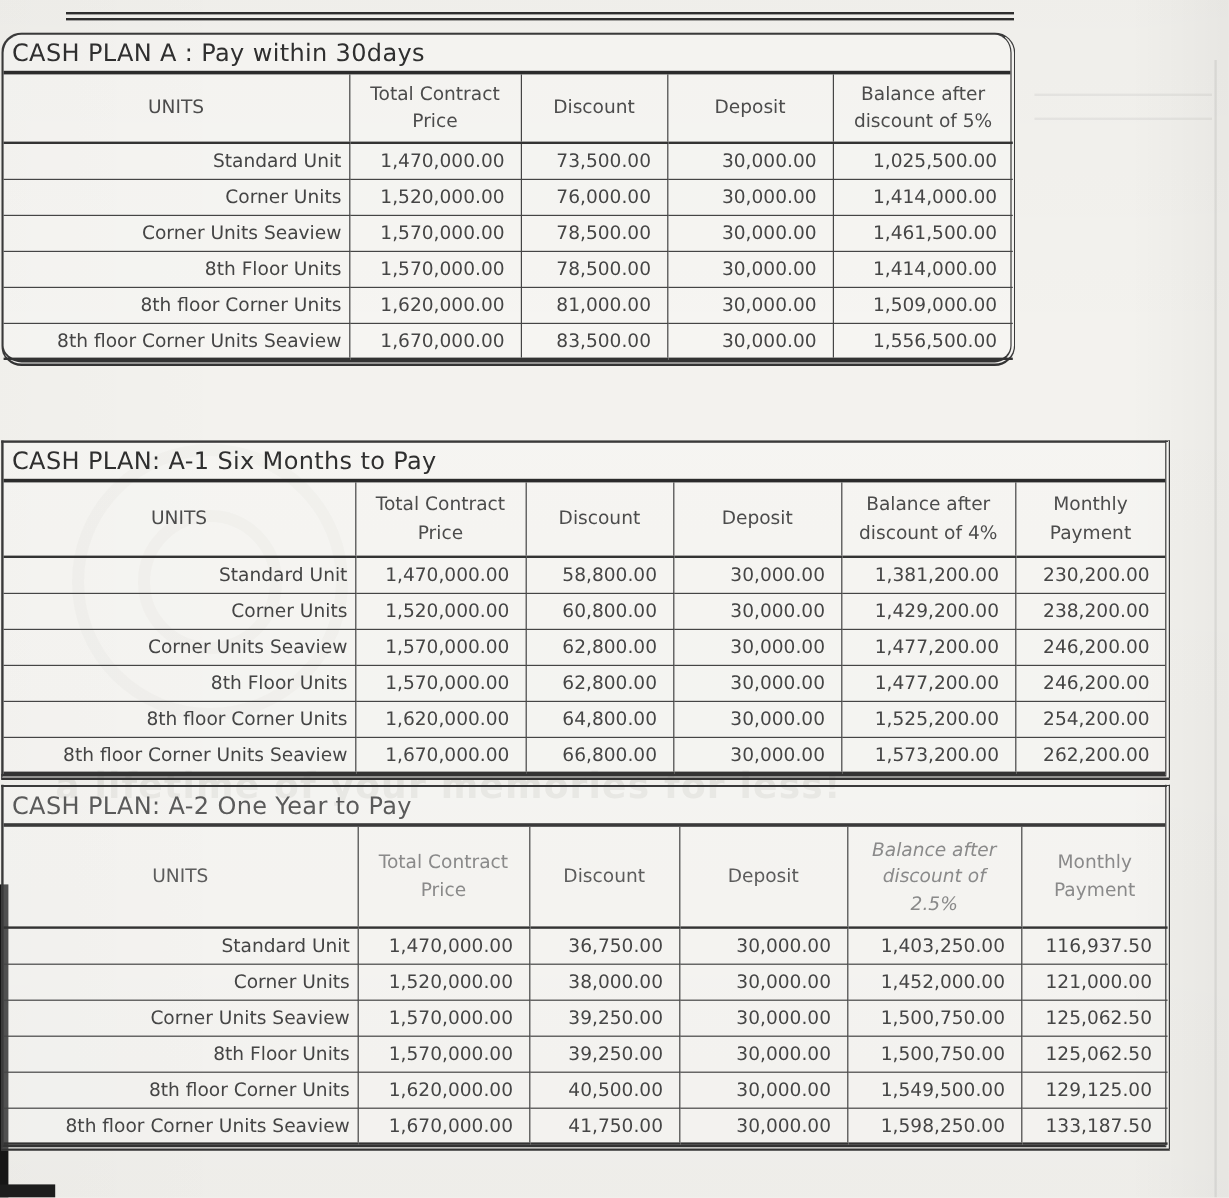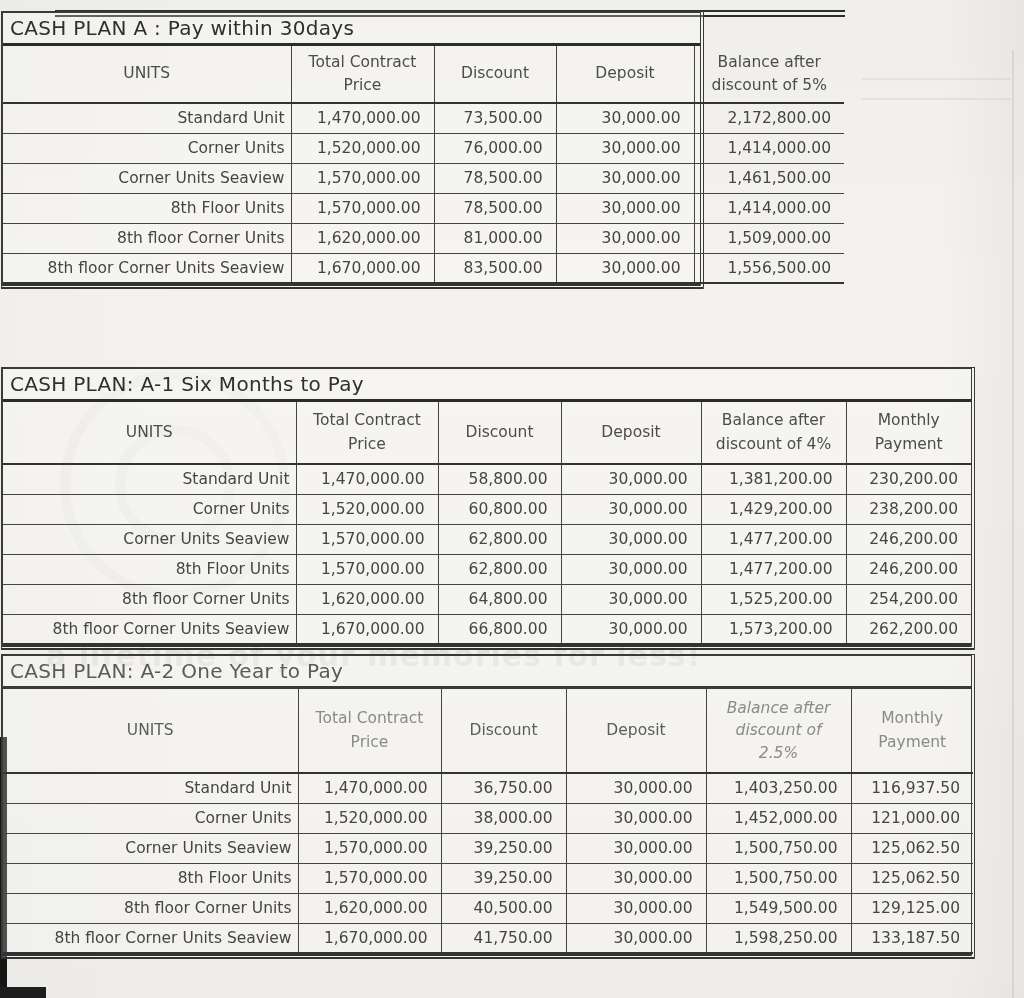--- a/index.html
+++ b/index.html
@@ -59,21 +59,21 @@
     text-align:center; vertical-align:middle; line-height:1.5; padding:3px 2px;
     border-top:none; border-bottom:2.5px solid #333;
   }
   td { font-size:15.5px; color:#454545; padding:2px 6px; vertical-align:middle; }
   th:first-child, td:first-child { border-left:none; }
   th:last-child,  td:last-child  { border-right:none; }
   td.unit { text-align:right; padding-left:7px; }
   td.num  { text-align:right; padding-right:13px; }
   tbody tr:last-child td { border-bottom:2px solid #333; }
 
-  .t1 { left:1px;  top:11px;  width:703px; }
+  .t1 { left:1px;  top:27px;  width:845px;border-radius:17px; }
   .t1 th { height:57px; }
   .t1 td { height:30px; }
 
   .t2 { left:1px;  top:322px; width:974px;margin-top:45px; }
   .t2 th { height:62px; }
   .t2 td { height:30px; }
 
   .t3 { left:1px;  top:654px; width:974px; }
   .t3 .block-title { color:#5a5a5a; border-bottom-color:#3a3a3a; }
   .t3 th { height:84px; color:#8a8a8a; }
@@ -118,21 +118,21 @@
         <th>Deposit</th>
         <th>Balance after discount of 5%</th>
       </tr>
     </thead>
     <tbody>
         <tr>
           <td class="unit">Standard Unit</td>
           <td class="num">1,470,000.00</td>
           <td class="num">73,500.00</td>
           <td class="num">30,000.00</td>
-          <td class="num">2,172,800.00</td>
+          <td class="num">1,025,500.00</td>
         </tr>
         <tr>
           <td class="unit">Corner Units</td>
           <td class="num">1,520,000.00</td>
           <td class="num">76,000.00</td>
           <td class="num">30,000.00</td>
           <td class="num">1,414,000.00</td>
         </tr>
         <tr>
           <td class="unit">Corner Units Seaview</td>

